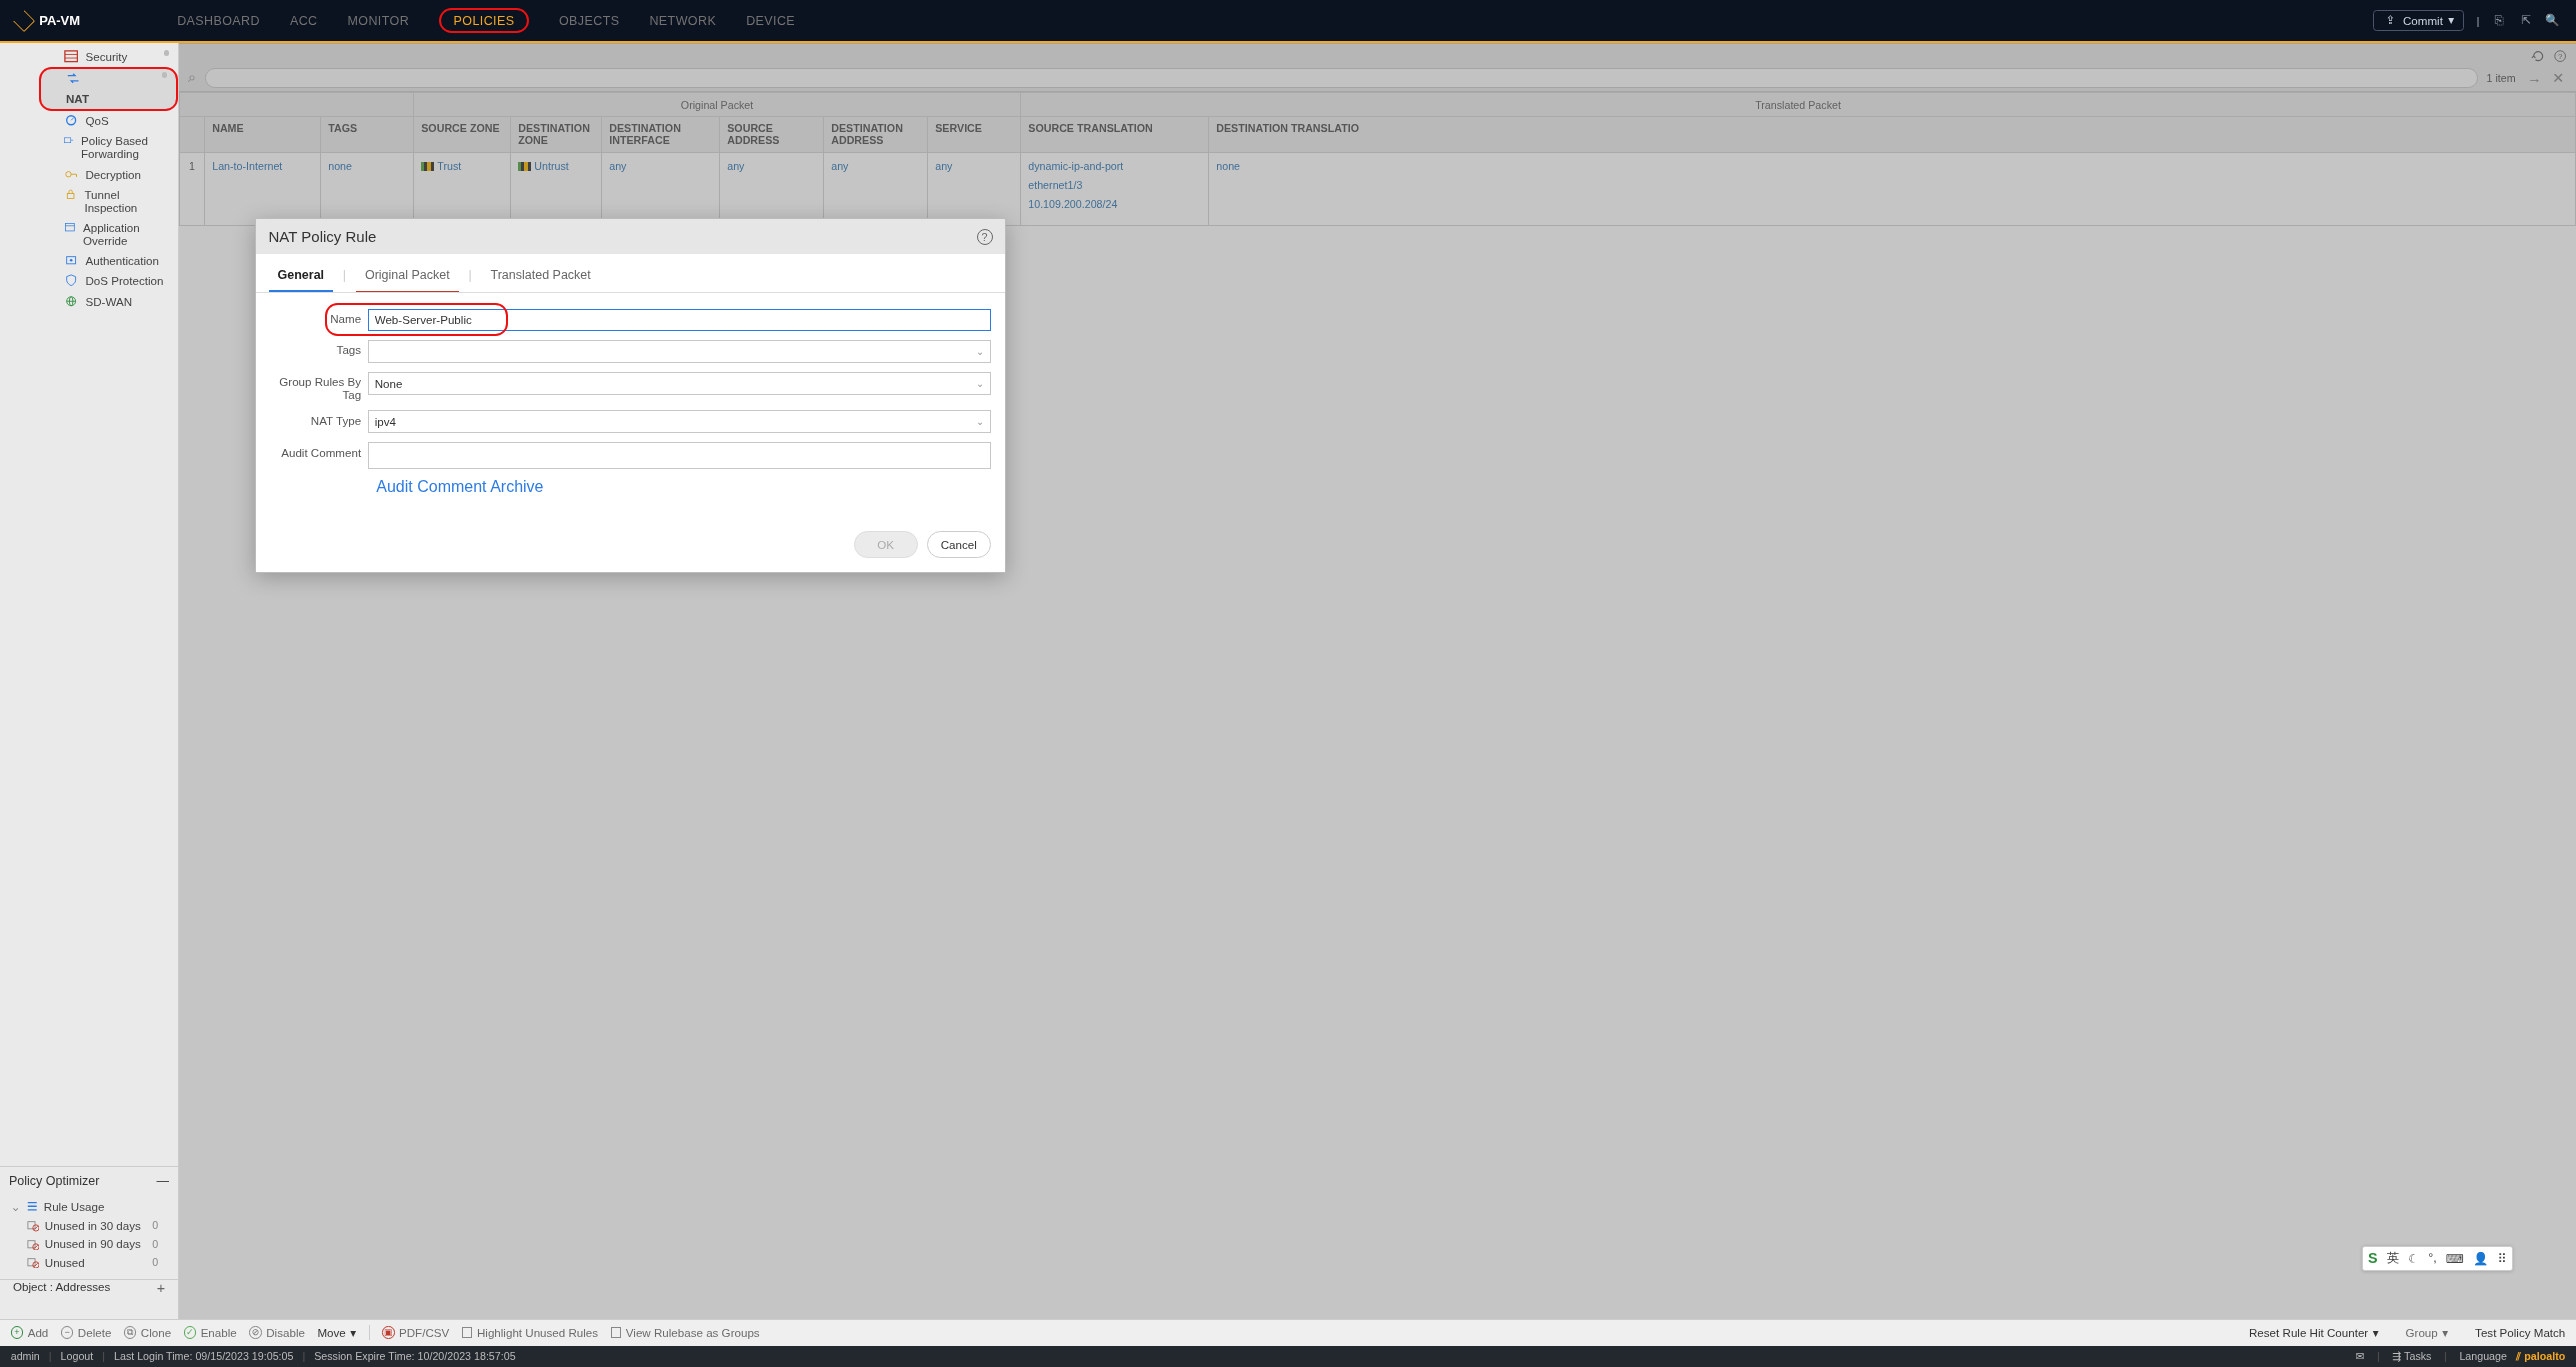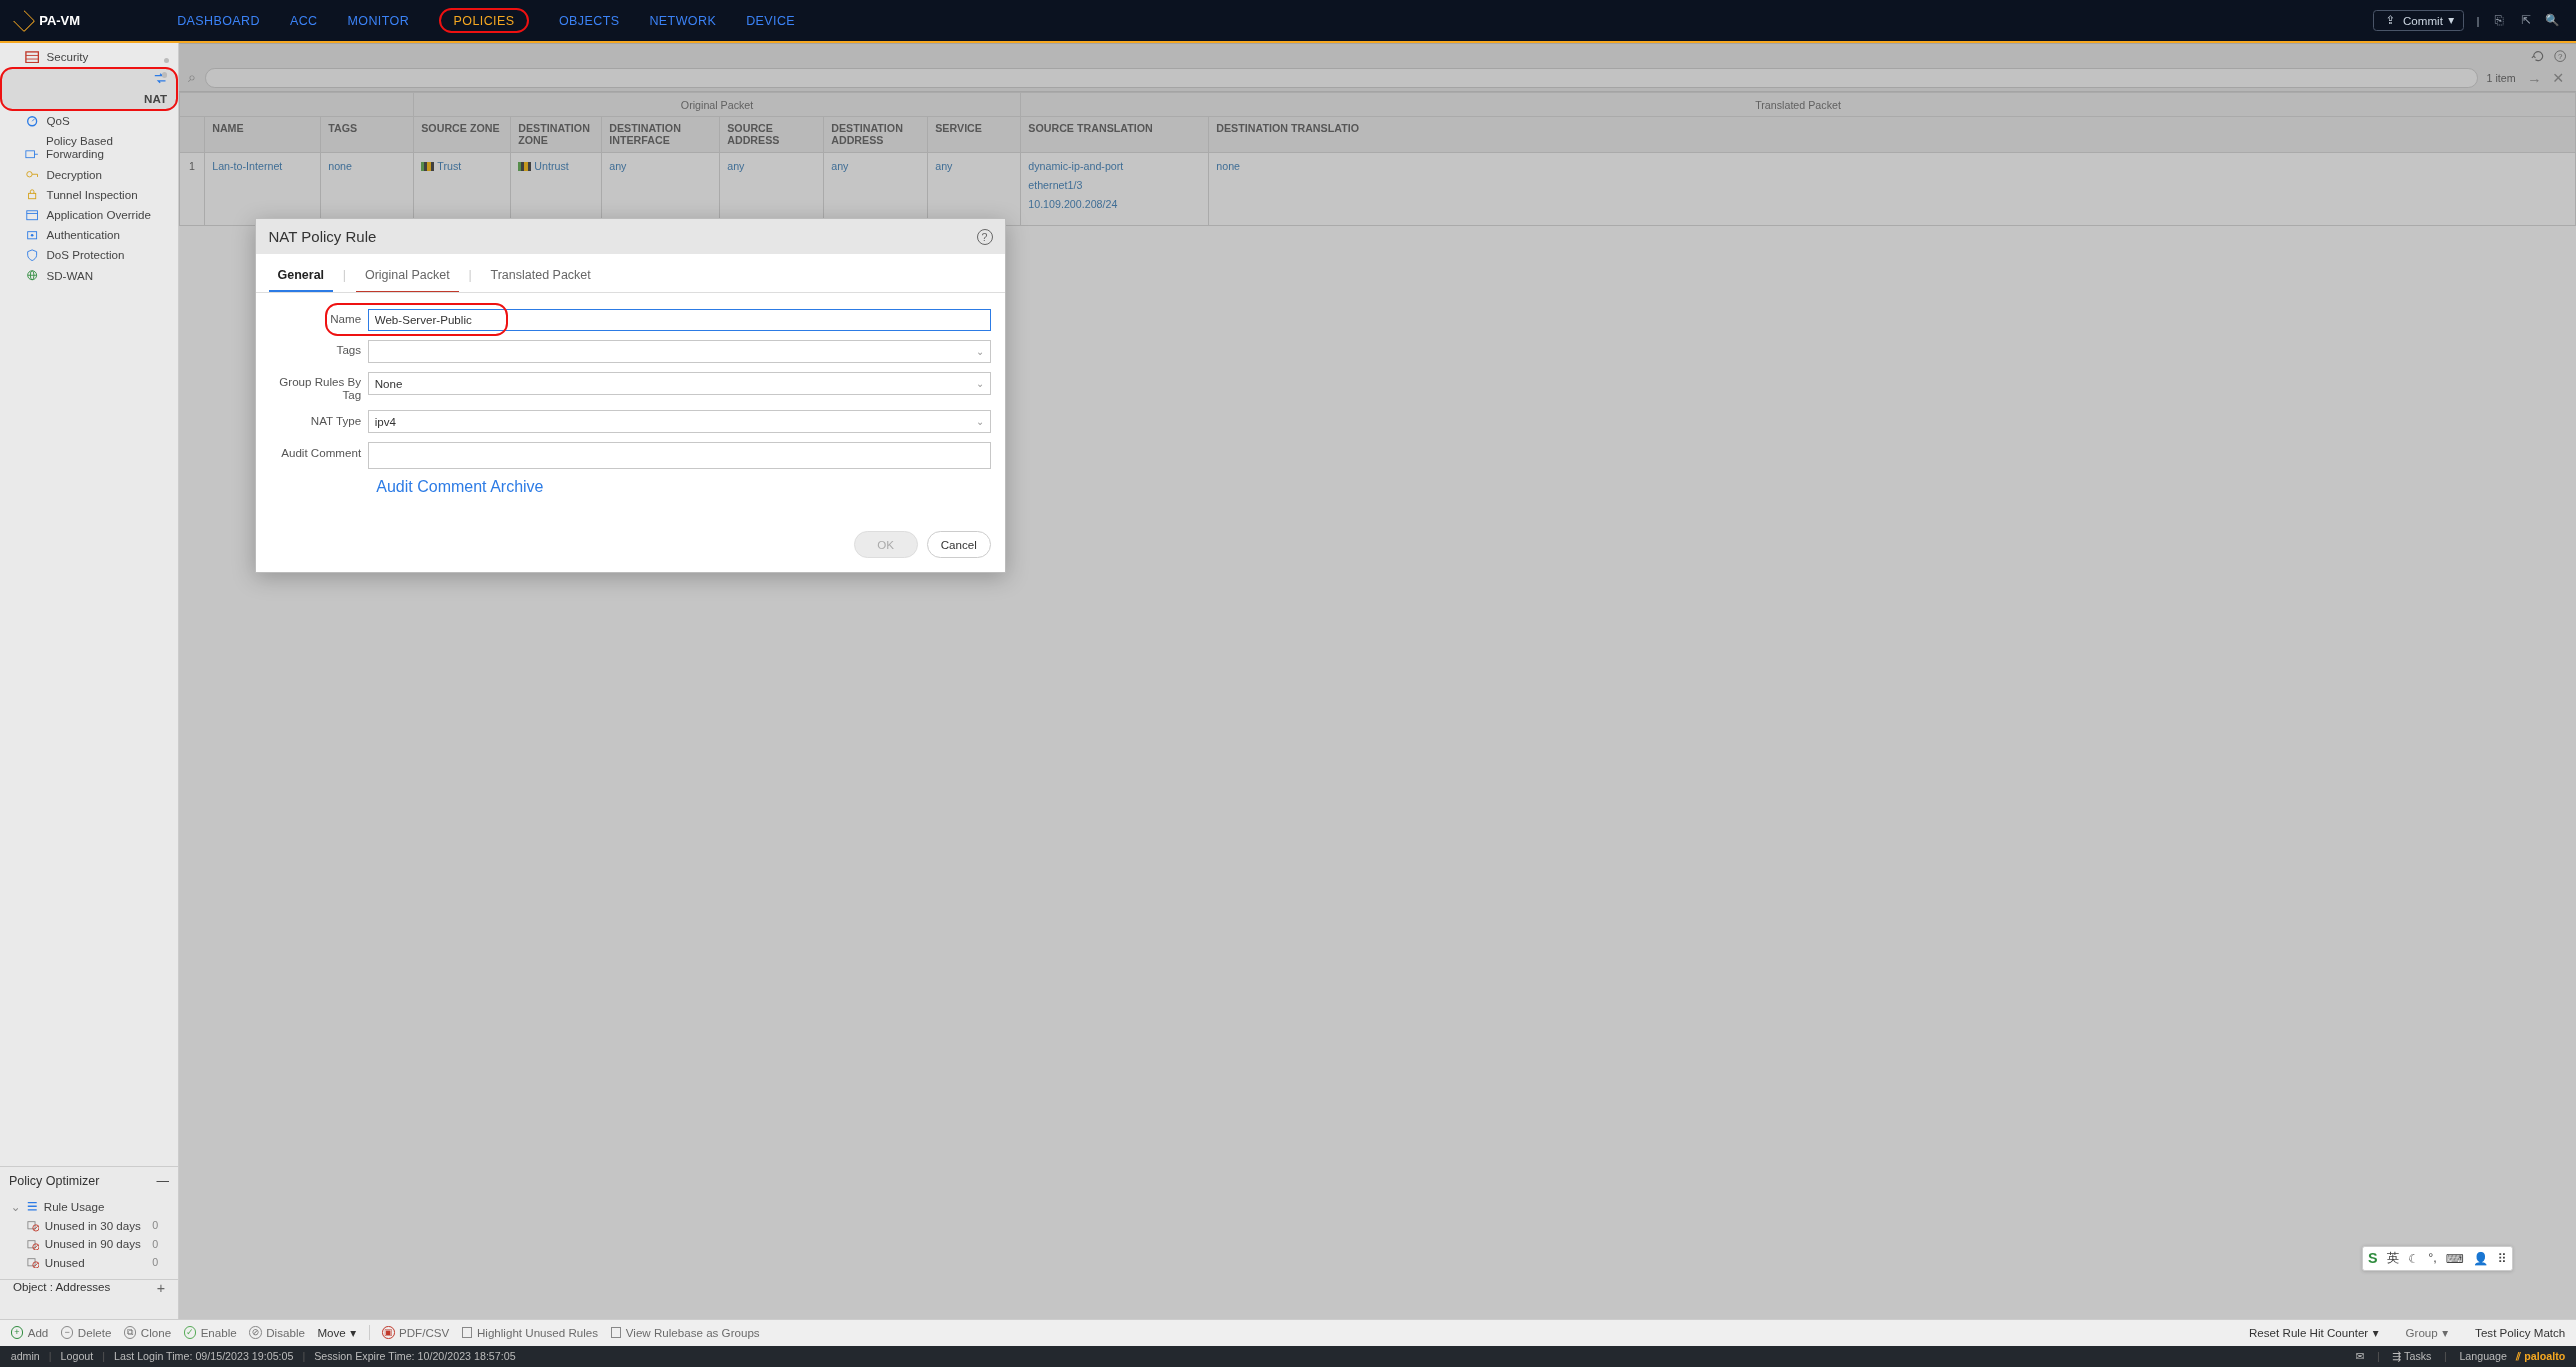--- a/index.html
+++ b/index.html
@@ -3,32 +3,32 @@
 <meta charset="utf-8">
 <style>
 * { box-sizing: border-box; margin: 0; padding: 0; font-family: -apple-system, "Segoe UI", Arial, sans-serif; }
 html, body { width: 100%; height: 100%; overflow: hidden; background: #e8e8e8; }
 
 
 .top-header { height: 43px; background: #0b1220; display: flex; align-items: center; border-bottom: 2.7px solid #f6a821; position: relative; }
 .brand { display: flex; align-items: center; gap: 7.2px; padding: 0 16px; color: #fff; font-weight: 600; font-size: 13px; }
 .brand-logo { width: 16px; height: 16px; border: 1.8px solid #f6a821; border-left: 1.8px solid transparent; border-radius: 1.8px; transform: rotate(45deg); }
 .main-tabs { display: flex; gap: 30px; align-items: center; height: 100%; margin-left: 81px; }
-.main-tab { color: #3b82f6; font-size: 12.5px; letter-spacing: 0.4px; cursor: pointer; }
+.main-tab { color: #737373; font-size: 12.5px; letter-spacing: 0.4px; cursor: pointer; }
 .main-tab.active { color: #f6a821; }
 .policies-highlight { border: 2.2px solid #e11; border-radius: 14.3px; padding: 3.6px 12.5px; }
 .header-right { margin-left: auto; display: flex; align-items: center; gap: 12.5px; padding-right: 16px; color: #9aa3af; font-size: 11.6px; }
 .commit-btn { border: 0.9px solid #4a5568; border-radius: 3.6px; padding: 2.7px 9px; display: flex; align-items: center; gap: 5.4px; color: #cbd5e0; cursor: pointer; font-size: 11.6px; }
 .hicon { width: 14.3px; height: 14.3px; display: inline-flex; align-items: center; justify-content: center; }
 
 
 .body { display: flex; height: calc(100% - 43px - 27px - 21.5px); }
 .sidebar { width: 179px; background: #eaeaea; border-right: 0.9px solid #ccc; display: flex; flex-direction: column; }
 .side-list { flex: 1; padding-top: 3.6px; overflow: auto; font-size: 11.6px; }
-.side-item { display: flex; align-items: flex-end; gap: 7.2px; padding: 3.6px 9px 3.6px 25px; color: #444; cursor: pointer; position: relative; }
+.side-item { display: flex; align-items: flex-start; gap: 7.2px; padding: 3.6px 9px 3.6px 25px; color: #444; cursor: pointer; position: relative; margin-left: 39px; }
 .side-item .dot { position: absolute; right: 9px; width: 5.4px; height: 5.4px; border-radius: 50%; background: #bbb; }
 .side-item.selected { background: #d9d9d9; font-weight: 700; }
 .nat-highlight { border: 2.2px solid #e11; border-radius: 12.5px; flex-direction: column; }
 .side-ico { width: 14.3px; height: 12.5px; }
 .optimizer { border-top: 0.9px solid #ccc; }
 .optimizer-hdr { font-size: 12.5px; padding: 7.2px 9px; display: flex; justify-content: space-between; color: #333; }
 .optimizer-body { padding: 1.8px 7.2px 7.2px; font-size: 11.6px; color: #444; }
 .opt-row { display: flex; align-items: center; gap: 5.4px; padding: 2.7px 0 2.7px 19.7px; position: relative; }
 .opt-row .count { position: absolute; right: 12.5px; color: #888; font-size: 10.7px; }
 .ru-ico { width: 12.5px; height: 12.5px; }

